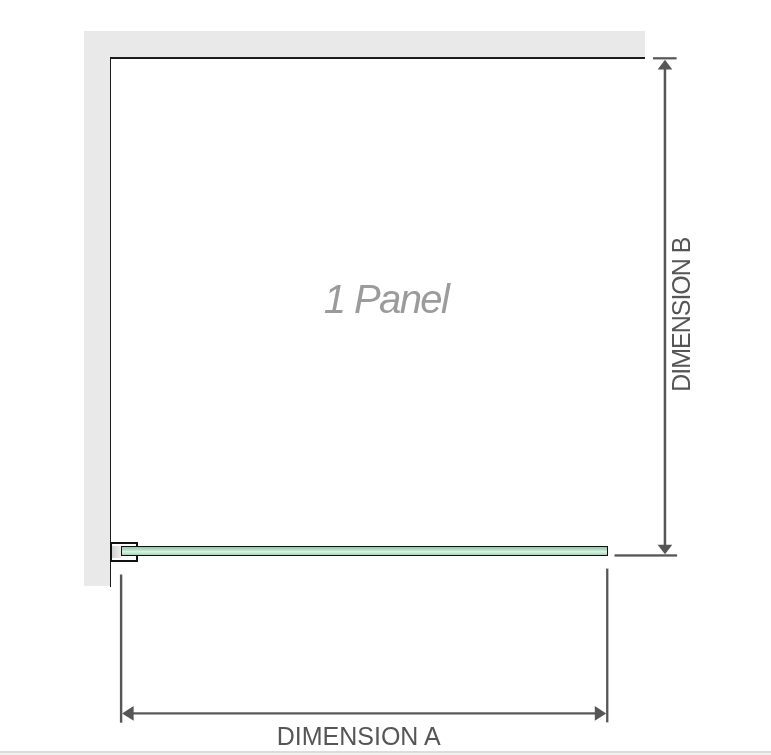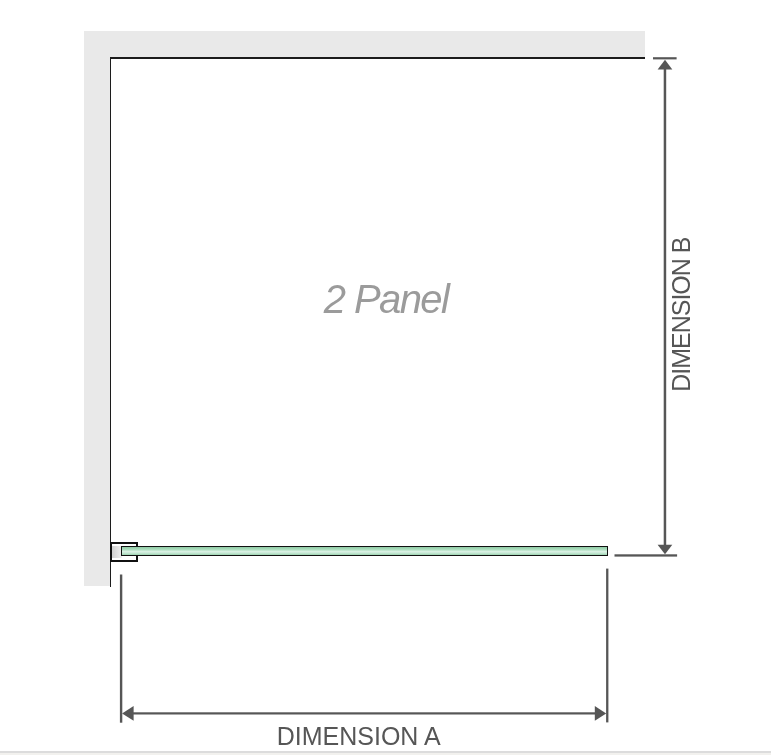--- a/index.html
+++ b/index.html
@@ -12,21 +12,21 @@
 <div id="stage">
 
   <div class="abs" style="left:83.7px;top:31.2px;width:560.9px;height:26.2px;background:#e9e9e9;"></div>
 
   <div class="abs" style="left:83.7px;top:31.2px;width:26.3px;height:555.3px;background:#e9e9e9;"></div>
 
   <div class="abs" style="left:110px;top:57.3px;width:535px;height:1.7px;background:#1c1c1c;"></div>
 
   <div class="abs" style="left:109.8px;top:57.3px;width:1.7px;height:530.2px;background:#1c1c1c;"></div>
 
-  <div class="abs" style="left:236px;top:277px;width:300px;text-align:center;font-style:italic;font-size:40px;letter-spacing:-1.6px;color:#9b9b9b;white-space:nowrap;">2 Panel</div>
+  <div class="abs" style="left:236px;top:277px;width:300px;text-align:center;font-style:italic;font-size:40px;letter-spacing:-1.6px;color:#9b9b9b;white-space:nowrap;">1 Panel</div>
 
   <div class="abs" style="left:110px;top:542px;width:27.6px;height:20.4px;border:2.2px solid #111;background:#ffffff;box-sizing:border-box;"></div>
 
   <div class="abs" style="left:111.6px;top:546px;width:10.4px;height:12px;background:linear-gradient(to right,#cfcfcf,#f0f0f0);"></div>
 
   <div class="abs" style="left:120.8px;top:546.4px;width:487px;height:10px;border:1.4px solid #111;box-sizing:border-box;background:linear-gradient(to bottom,#8fcaa4 0%,#a9dcbc 30%,#dcf2e5 58%,#bfe5cf 80%,#9bd2ae 100%);"></div>
 
   <svg class="abs" style="left:0;top:0;" width="771" height="755" viewBox="0 0 771 755">
 
     <rect x="653" y="57.2" width="23.6" height="2.2" fill="#565656"></rect>

